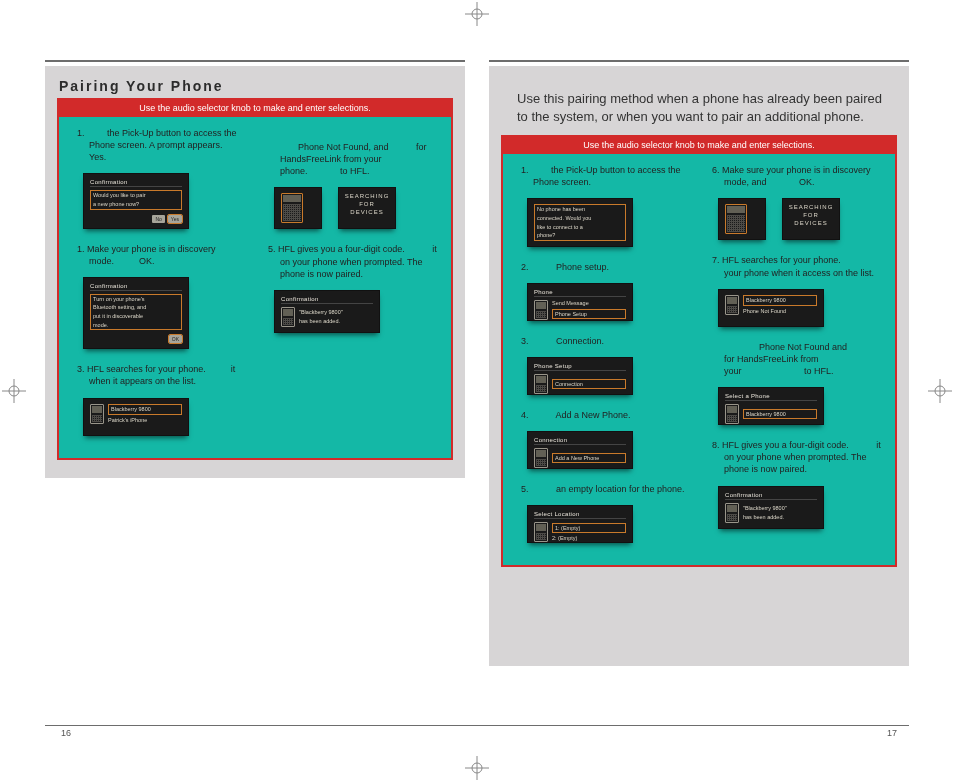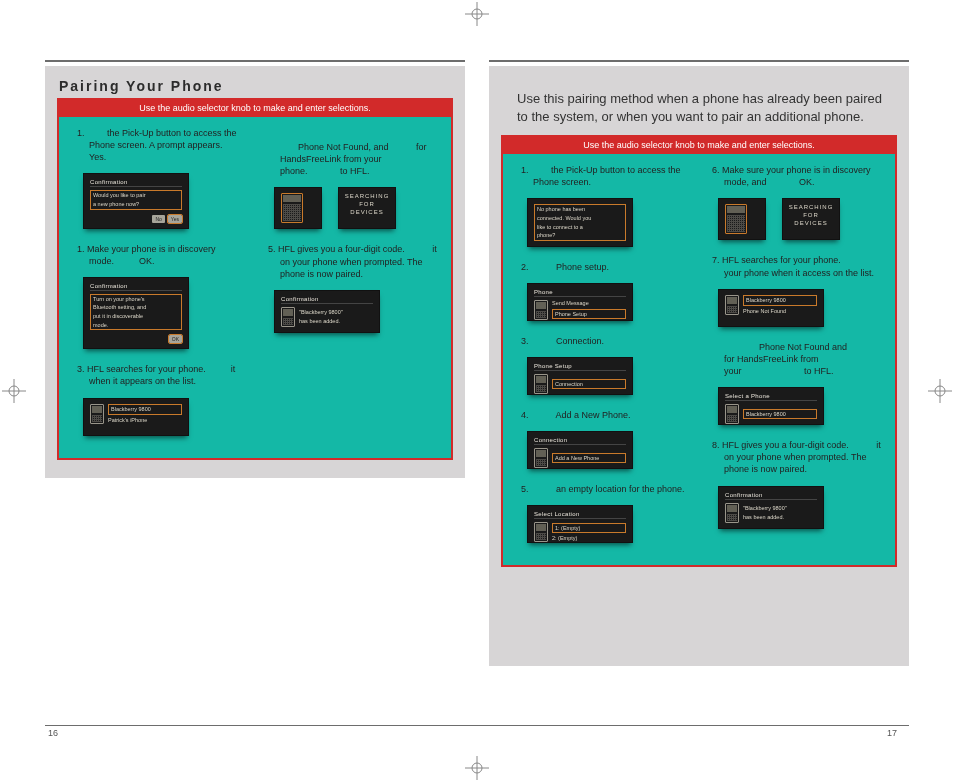--- a/index.html
+++ b/index.html
@@ -317,21 +317,21 @@
                 <div class="shot-lines">
                   <span>"Blackberry 9800"</span>
                   <span>has been added.</span>
                 </div>
               </div>
             </div>
           </div>
         </div>
       </div>
     </div>
-    <div class="page-num" style="left:3px">16</div>
+    <div class="page-num" style="left:16px">16</div>
   </div>
 
   <div class="page">
     <div class="bar"></div>
     <div class="page-body right">
       <div style="height:16px"></div>
       <div class="intro">Use this pairing method when a phone has already been paired to the system, or when you want to pair an additional phone.</div>
 
       <div class="panel">
         <div class="panel-head">Use the audio selector knob to make and enter selections.</div>

